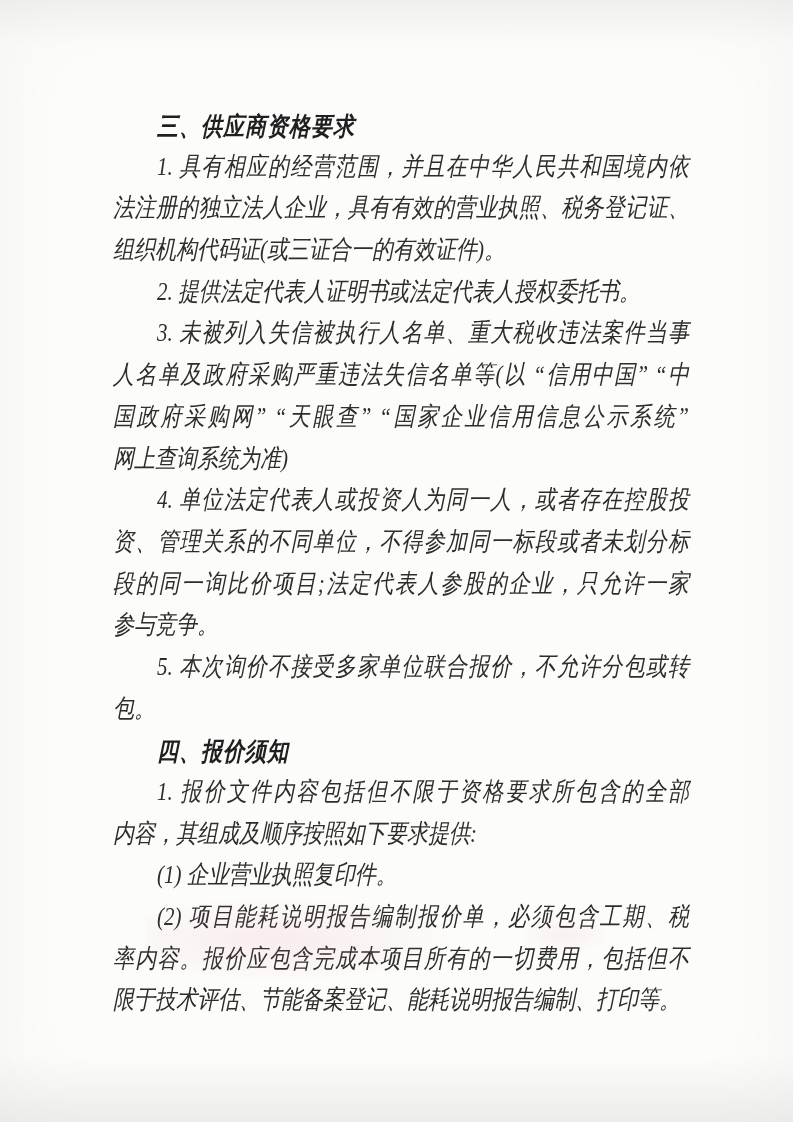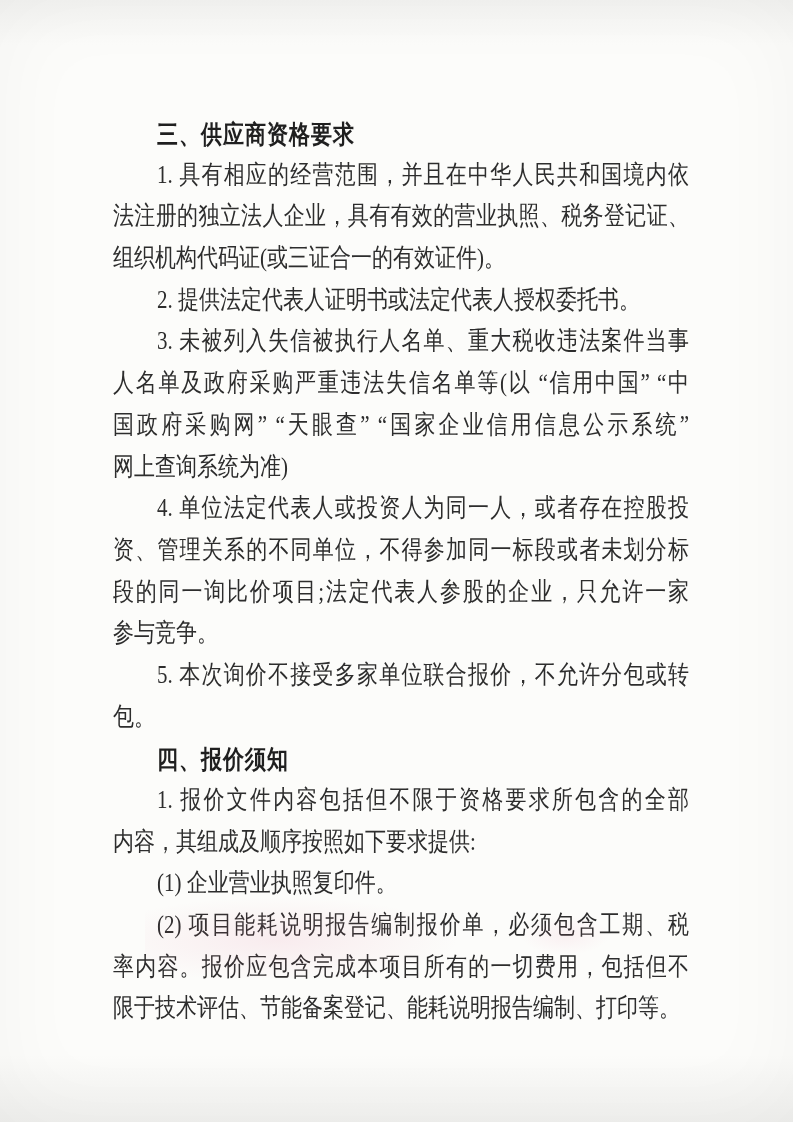--- a/index.html
+++ b/index.html
@@ -13,25 +13,26 @@
     height: 1122px;
     margin: 0;
     overflow: hidden;
     background: linear-gradient(180deg, #f3f3f1 0px, #fcfcfa 45px, #fcfcfa 1055px, #f0f0ee 1122px);
     box-shadow: inset 0 0 90px rgba(0,0,0,0.035);
     font-family: "Liberation Serif", "DejaVu Serif", serif;
   }
   .text-block {
     position: absolute;
     left: 113px;
-    top: 113px;
+    top: 105px;
     width: 576px;
     color: #2d2d2d;
     font-size: 21px;
     line-height: 41.7px;
+    font-style: italic;
   }
   .line {
     height: 41.7px;
     overflow: visible;
     transform: scaleY(1.22);
     transform-origin: 50% 50%;
     text-align: left;
   }
   .in { text-indent: 44px; }
   .jf { text-align: justify; text-align-last: justify; }

